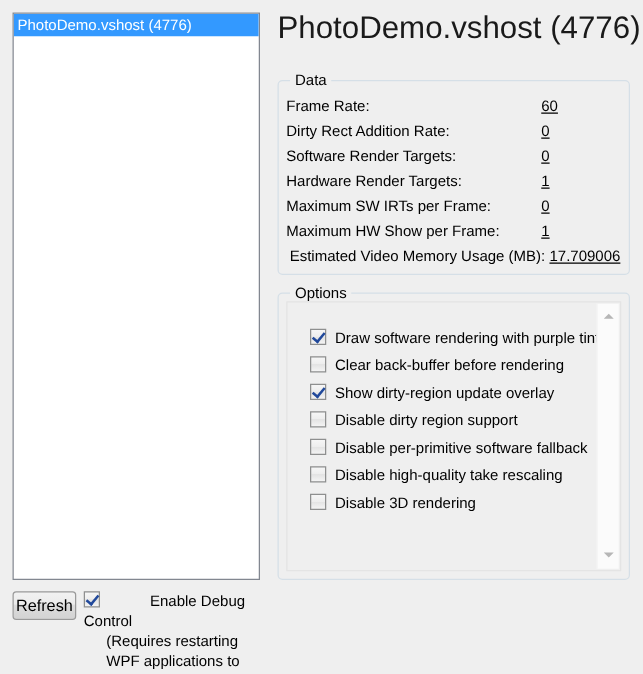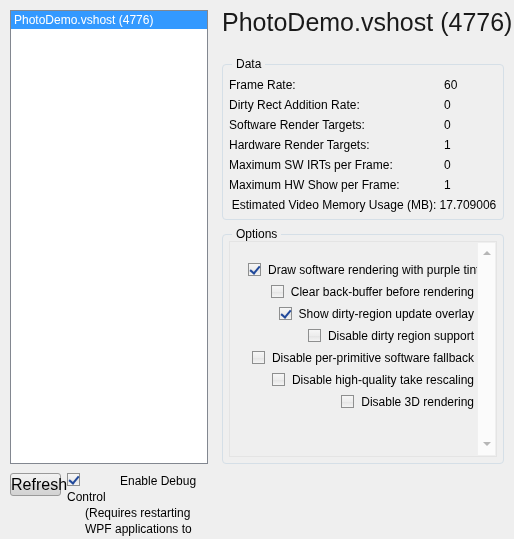--- a/index.html
+++ b/index.html
@@ -46,21 +46,21 @@
   #refresh-button {
     position: absolute;
     left: 10px;
     top: 473px;
     width: 51px;
     height: 23px;
     background: linear-gradient(to bottom, #f2f2f2 0%, #ebebeb 45%, #dcdcdc 47%, #d3d3d3 100%);
     border: 1px solid #9a9a9a;
     border-radius: 3px;
     font-family: "Liberation Sans", sans-serif;
-    font-size: 16px;
+    font-size: 13px;
     color: #000;
     padding: 0;
     cursor: default;
     line-height: 21px;
     text-align: center;
   }
   #debug-control-block {
     position: absolute;
     left: 67px;
     top: 473px;
@@ -150,30 +150,29 @@
   }
   .data-row {
     position: relative;
     height: 20px;
     line-height: 20px;
     font-size: 12px;
     color: #000;
     white-space: nowrap;
   }
   .data-row .dr-label { position: absolute; left: 0; top: 0; }
-  .data-row .dr-value { position: absolute; left: 215px; top: 0; }
+  .data-row .dr-value { position: absolute; left: 204px; top: 0; text-decoration: underline; }
   .data-row.wide .dr-label { position: static; }
   .data-row.wide .dr-value { position: static; }
 
   #options-group {
     left: 222px;
     top: 234px;
     width: 282px;
     height: 230px;
-    text-align: right;
   }
   #options-inner {
     position: absolute;
     left: 6px;
     top: 6px;
     right: 6px;
     bottom: 6px;
     border: 1px solid #e4e4e4;
     background: transparent;
     box-sizing: border-box;

